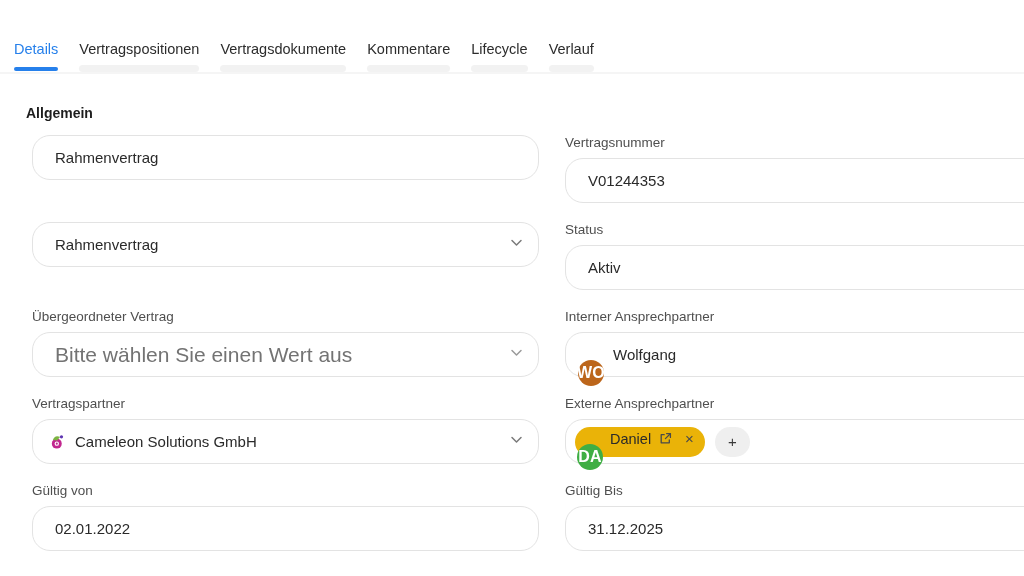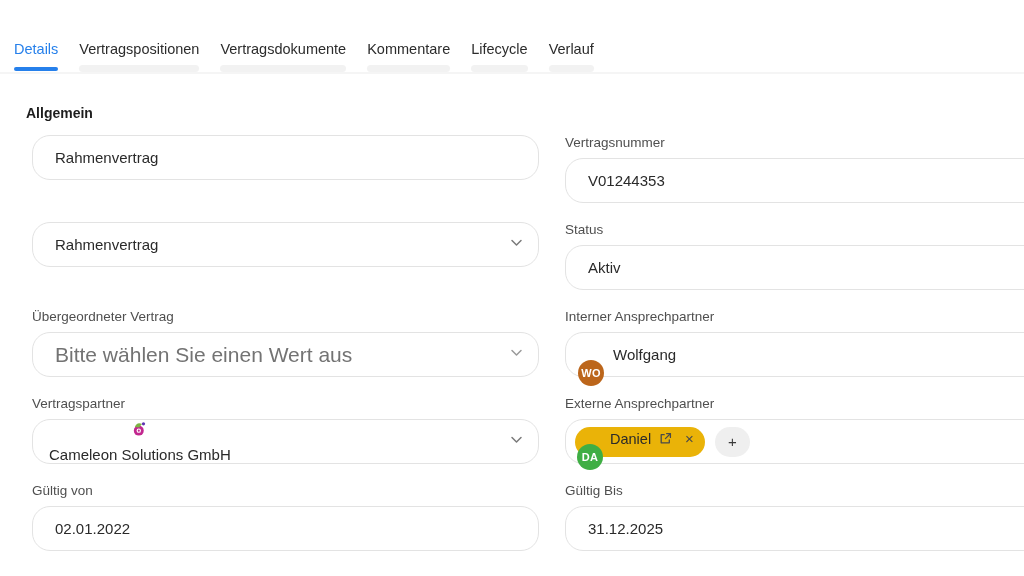--- a/index.html
+++ b/index.html
@@ -28,28 +28,28 @@
   .control { display:flex; align-items:center; height:45px; border:1px solid #e3e3e3;
              border-radius:18px; background:#fff; padding:0 14px 0 22px; }
   .value { font-size:15px; color:#2a2a2a; }
   .placeholder { font-size:21px; color:#737373; }
   .control.select { justify-content:space-between; }
   .chevron { flex:0 0 auto; margin-left:10px; }
 
   
   .control.person { padding-left:12px; gap:9px; }
   .avatar { width:26px; height:26px; border-radius:50%; display:flex; align-items:center;
-            justify-content:center; font-size:11px; font-weight:700; color:#fff;
+            justify-content:center; font-size:16px; font-weight:700; color:#fff;
             flex:0 0 auto; letter-spacing:.2px;margin-top:36px; }
   .avatar.orange { background:#bc661b; }
   .avatar.green  { background:#3fae44; }
 
   
   .control.partner { padding-left:16px; justify-content:space-between; }
-  .partner-left { display:flex; align-items:center; gap:9px;flex-direction:column; }
+  .partner-left { display:flex; align-items:center; gap:9px; }
 
   
   .control.chips { padding-left:9px; gap:10px; }
   .chip { display:flex; align-items:center; height:30px; border-radius:15px;
           background:#eab308; padding:2px 11px 8px 2px; gap:7px; }
   .chip .value { font-size:14.5px;text-align:right; }
   .chip .ext-icon { display:flex; margin-left:1px; }
   .chip .remove { font-size:15px; color:#4a4a4a; margin-left:6px; cursor:default; }
   .add-btn { width:35px; height:30px; border-radius:15px; background:#efefef; border:none;
              display:flex; align-items:center; justify-content:center; font-size:15px;

